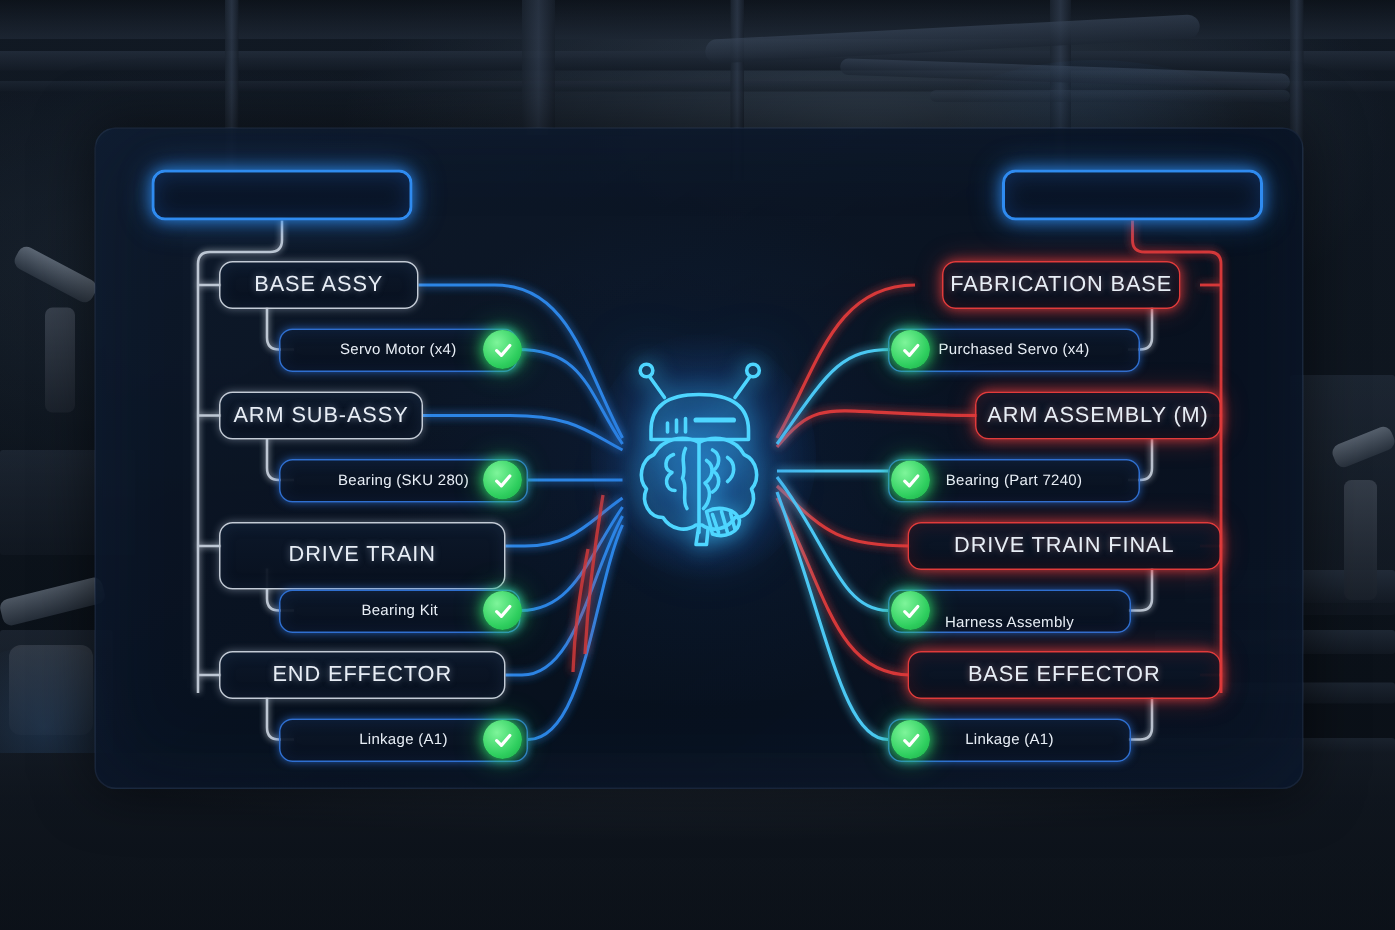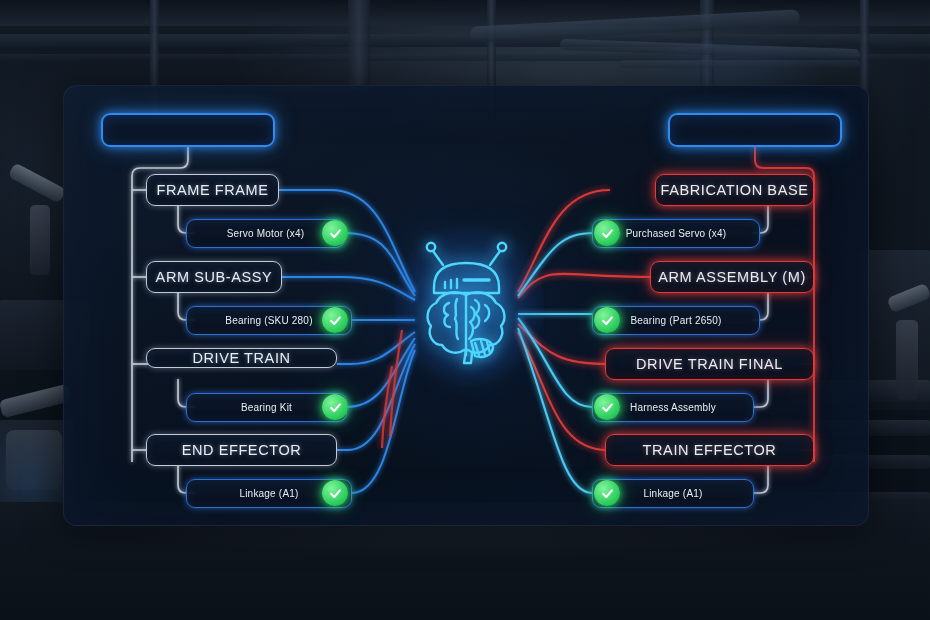--- a/index.html
+++ b/index.html
@@ -277,21 +277,21 @@
 
     <path d="M57,113 L55,126 L62,126 L63,116"></path>
   </svg>
 </div>
 
 <div class="node hdr" style="left:101px; top:113px; width:174px; height:34px;">
   <span class="lbl"></span>
 </div>
 
 <div class="node major major-l" style="left:146px; top:174px; width:133px; height:32px;">
-  <span class="lbl">FRAME FRAME</span>
+  <span class="lbl">BASE ASSY</span>
 </div>
 <div class="node part part-box" style="left:186px; top:219px; width:159px; height:29px;">
   <span class="lbl">Servo Motor (x4)</span>
 </div>
 <div class="check" style="left:322px; top:220px;">
   <svg viewBox="0 0 24 24" fill="none" stroke="#ffffff" stroke-width="3.4" stroke-linecap="round" stroke-linejoin="round">
       <path d="M5 12.5 L10 17.5 L19 7"></path>
     </svg>
 </div>
 
@@ -300,21 +300,21 @@
 </div>
 <div class="node part part-box" style="left:186px; top:306px; width:166px; height:29px;">
   <span class="lbl">Bearing (SKU 280)</span>
 </div>
 <div class="check" style="left:322px; top:307px;">
   <svg viewBox="0 0 24 24" fill="none" stroke="#ffffff" stroke-width="3.4" stroke-linecap="round" stroke-linejoin="round">
       <path d="M5 12.5 L10 17.5 L19 7"></path>
     </svg>
 </div>
 
-<div class="node major major-l" style="left:146px; top:348px; width:191px; height:20px;">
+<div class="node major major-l" style="left:146px; top:348px; width:191px; height:45px;">
   <span class="lbl">DRIVE TRAIN</span>
 </div>
 <div class="node part part-box" style="left:186px; top:393px; width:161px; height:29px;">
   <span class="lbl">Bearing Kit</span>
 </div>
 <div class="check" style="left:322px; top:394px;">
   <svg viewBox="0 0 24 24" fill="none" stroke="#ffffff" stroke-width="3.4" stroke-linecap="round" stroke-linejoin="round">
       <path d="M5 12.5 L10 17.5 L19 7"></path>
     </svg>
 </div>
@@ -328,58 +328,58 @@
 <div class="check" style="left:322px; top:480px;">
   <svg viewBox="0 0 24 24" fill="none" stroke="#ffffff" stroke-width="3.4" stroke-linecap="round" stroke-linejoin="round">
       <path d="M5 12.5 L10 17.5 L19 7"></path>
     </svg>
 </div>
 
 <div class="node hdr" style="left:668px; top:113px; width:174px; height:34px;">
   <span class="lbl"></span>
 </div>
 
-<div class="node major major-r" style="left:655px; top:174px; width:159px; height:32px;">
+<div class="node major major-r" style="left:628px; top:174px; width:159px; height:32px;">
   <span class="lbl">FABRICATION BASE</span>
 </div>
 <div class="node part part-box" style="left:592px; top:219px; width:168px; height:29px;">
   <span class="lbl">Purchased Servo (x4)</span>
 </div>
 <div class="check" style="left:594px; top:220px;">
   <svg viewBox="0 0 24 24" fill="none" stroke="#ffffff" stroke-width="3.4" stroke-linecap="round" stroke-linejoin="round">
       <path d="M5 12.5 L10 17.5 L19 7"></path>
     </svg>
 </div>
 
 <div class="node major major-r" style="left:650px; top:261px; width:164px; height:32px;">
   <span class="lbl">ARM ASSEMBLY (M)</span>
 </div>
 <div class="node part part-box" style="left:592px; top:306px; width:168px; height:29px;">
-  <span class="lbl">Bearing (Part 2650)</span>
+  <span class="lbl">Bearing (Part 7240)</span>
 </div>
 <div class="check" style="left:594px; top:307px;">
   <svg viewBox="0 0 24 24" fill="none" stroke="#ffffff" stroke-width="3.4" stroke-linecap="round" stroke-linejoin="round">
       <path d="M5 12.5 L10 17.5 L19 7"></path>
     </svg>
 </div>
 
 <div class="node major major-r" style="left:605px; top:348px; width:209px; height:32px;">
   <span class="lbl">DRIVE TRAIN FINAL</span>
 </div>
-<div class="node part part-box" style="left:592px; top:393px; width:162px; height:29px;">
+<div class="node part part-box" style="left:592px; top:393px; width:162px; height:29px;align-items:flex-end;">
   <span class="lbl">Harness Assembly</span>
 </div>
 <div class="check" style="left:594px; top:394px;">
   <svg viewBox="0 0 24 24" fill="none" stroke="#ffffff" stroke-width="3.4" stroke-linecap="round" stroke-linejoin="round">
       <path d="M5 12.5 L10 17.5 L19 7"></path>
     </svg>
 </div>
 
 <div class="node major major-r" style="left:605px; top:434px; width:209px; height:32px;">
-  <span class="lbl">TRAIN EFFECTOR</span>
+  <span class="lbl">BASE EFFECTOR</span>
 </div>
 <div class="node part part-box" style="left:592px; top:479px; width:162px; height:29px;">
   <span class="lbl">Linkage (A1)</span>
 </div>
 <div class="check" style="left:594px; top:480px;">
   <svg viewBox="0 0 24 24" fill="none" stroke="#ffffff" stroke-width="3.4" stroke-linecap="round" stroke-linejoin="round">
       <path d="M5 12.5 L10 17.5 L19 7"></path>
     </svg>
 </div>
 

